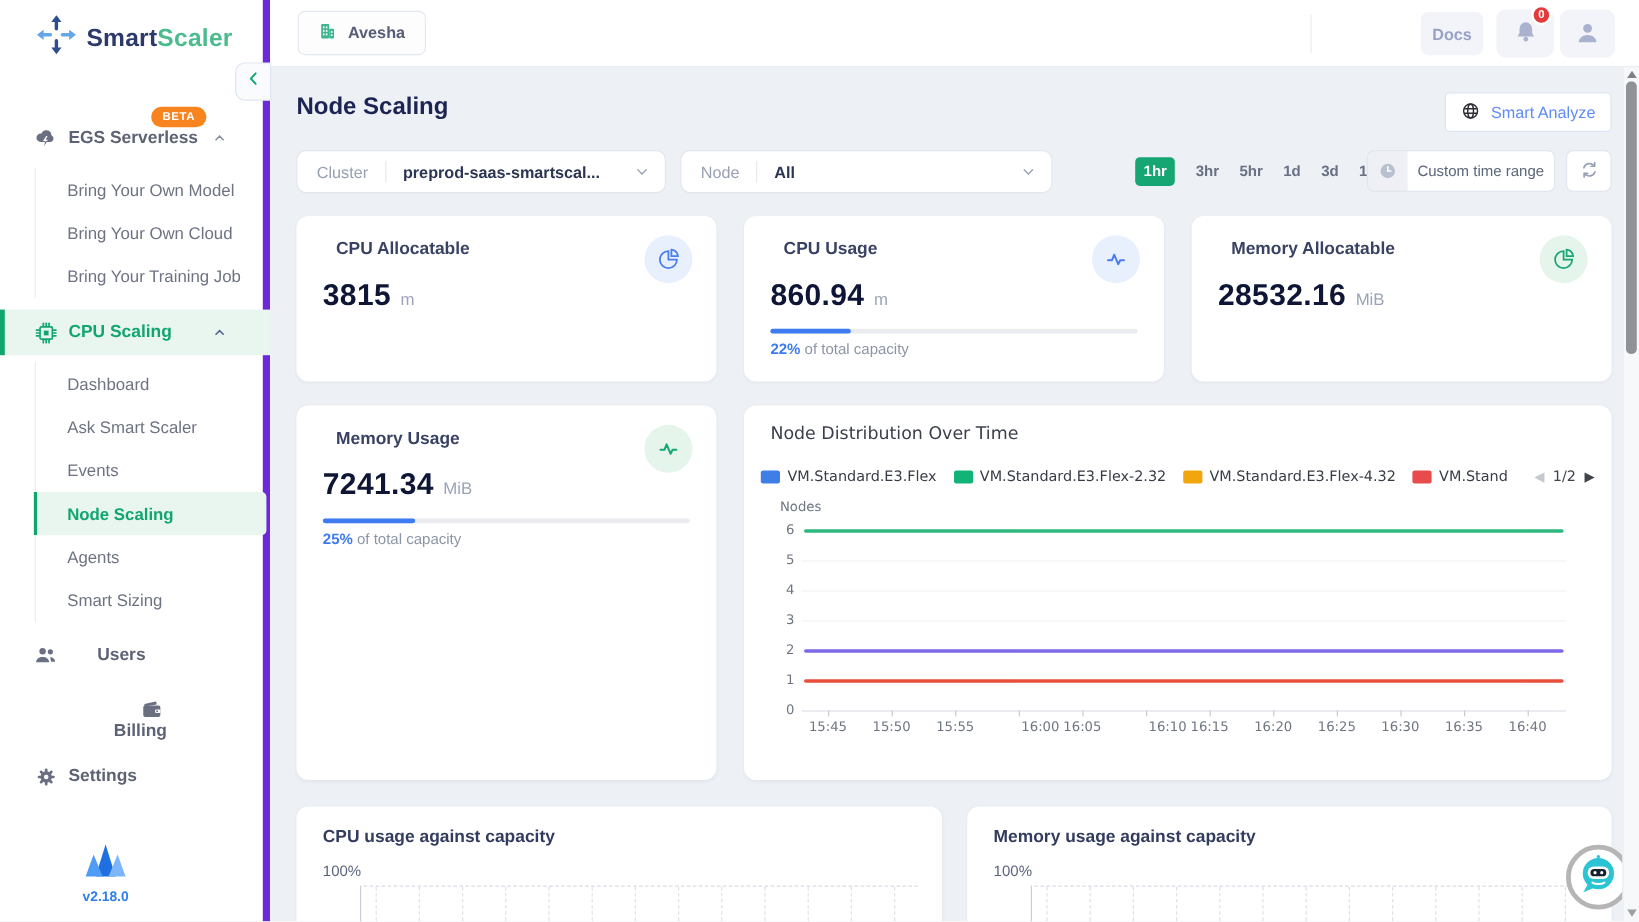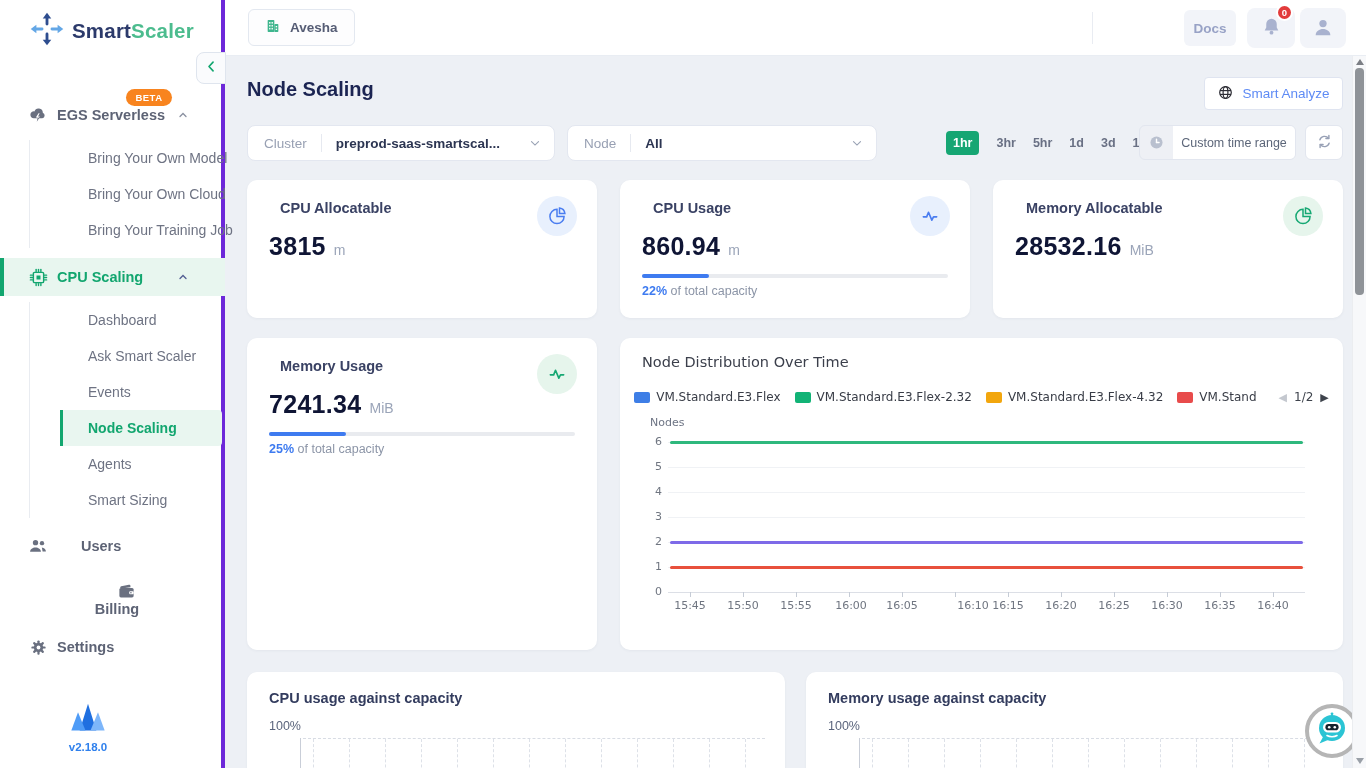--- a/index.html
+++ b/index.html
@@ -15,35 +15,35 @@
   .docs-btn { position:absolute; left:959px; top:10px; width:52px; height:36px; background:#f2f4f9; border:none; border-radius:6px;
               color:#98a2c6; font-size:13.5px; font-weight:bold; cursor:pointer; }
   .icon-btn { position:absolute; top:8px; height:40px; background:#f2f4f9; border:none; border-radius:8px; cursor:pointer;
               display:flex; align-items:center; justify-content:center; }
   .bell-btn { left:1022px; width:48px; }
   .avatar-btn { left:1075px; width:46px; }
   .badge { position:absolute; left:1051px; top:4px; width:17px; height:17px; border-radius:50%; background:#e23b3b; color:#fff;
            font-size:9.5px; font-weight:bold; display:flex; align-items:center; justify-content:center; border:2px solid #fff; z-index:5; }
 
   
-  .sidebar { position:absolute; left:0; top:0; width:225px; height:768px; background:#fff; border-right:4px solid #6d28d9; z-index:5; }
+  .sidebar { position:absolute; left:0; top:0; width:225px; height:768px; background:#fff; border-right:6px solid #6d28d9; z-index:5; }
   .logo-row { position:absolute; left:30px; top:12px; display:flex; align-items:center; gap:8px; }
   .logo-text { font-size:20.5px; font-weight:bold; letter-spacing:.2px; }
   .logo-a { color:#2c3a6b; } .logo-b { color:#4cbc8e; }
   .gitem { position:absolute; left:0; width:225px; display:flex; align-items:center; cursor:pointer; }
   .gitem .gicon { margin-left:28px; width:20px; height:20px; flex:0 0 20px; display:flex; align-items:center; justify-content:center; }
   .gitem .glabel { margin-left:9px; font-size:14.5px; font-weight:bold; color:#5d6375; }
   .gitem .gchev { margin-left:auto; margin-right:36px; display:flex; }
   .g-egs { top:98px; height:34px; }
   .g-cpu { top:258px; height:38px; background:#e8f6ef; border-left:4px solid #12a66f; }
   .g-cpu .gicon { margin-left:24px; }
   .g-cpu .glabel { color:#12a66f; }
   .beta { position:absolute; left:126px; top:89px; width:46px; height:17px; background:#f8841f; border-radius:9px; color:#fff;
           font-size:9.5px; font-weight:bold; letter-spacing:.5px; display:flex; align-items:center; justify-content:center; }
-  .subnav { position:absolute; left:29px; width:193px; border-left:1px solid #e9ecf1;padding-left:32px; }
+  .subnav { position:absolute; left:29px; width:193px; border-left:1px solid #e9ecf1; }
   .subnav1 { top:140px; }
   .subnav2 { top:302px; }
   .srow { height:36px; display:flex; align-items:center; padding-left:26px; font-size:14px; color:#6e7383; cursor:pointer; white-space:nowrap; }
   .srow.sel { background:#e9f6f0; border-left:3px solid #12a66f; margin-left:-2px; padding-left:25px; border-radius:0 4px 4px 0;
               color:#12a66f; font-weight:bold; }
   .l-users { top:528px; height:36px;gap:24px; } .l-billing { top:581px; height:36px;flex-direction:column; } .l-settings { top:629px; height:36px; }
   .verbox { position:absolute; left:53px; top:702px; width:70px; text-align:center; }
   .vertext { margin-top:3px; font-size:11.5px; font-weight:bold; color:#2f80ed; }
 
   
@@ -495,21 +495,21 @@
 
     <div class="ndline" style="background: rgb(46, 184, 125); top: 102.5px;"></div>
     <div class="ndline" style="background: rgb(126, 106, 232); top: 202.5px;"></div>
     <div class="ndline" style="background: rgb(232, 80, 60); top: 227.5px;"></div>
 
     <div></div>
 
     <span class="xlab" style="left:46px">15:45</span>
     <span class="xlab" style="left:99px">15:50</span>
     <span class="xlab" style="left:152px">15:55</span>
-    <span class="xlab" style="left:207px">16:00</span>
+    <span class="xlab" style="left:223px">16:00</span>
     <span class="xlab" style="left:258px">16:05</span>
     <span class="xlab" style="left:329px">16:10</span>
     <span class="xlab" style="left:364px">16:15</span>
     <span class="xlab" style="left:417px">16:20</span>
     <span class="xlab" style="left:470px">16:25</span>
     <span class="xlab" style="left:523px">16:30</span>
     <span class="xlab" style="left:576px">16:35</span>
     <span class="xlab" style="left:629px">16:40</span>
   <div class="xtick" style="left: 70px;"></div>
       <div class="xtick" style="left: 123px;"></div>

